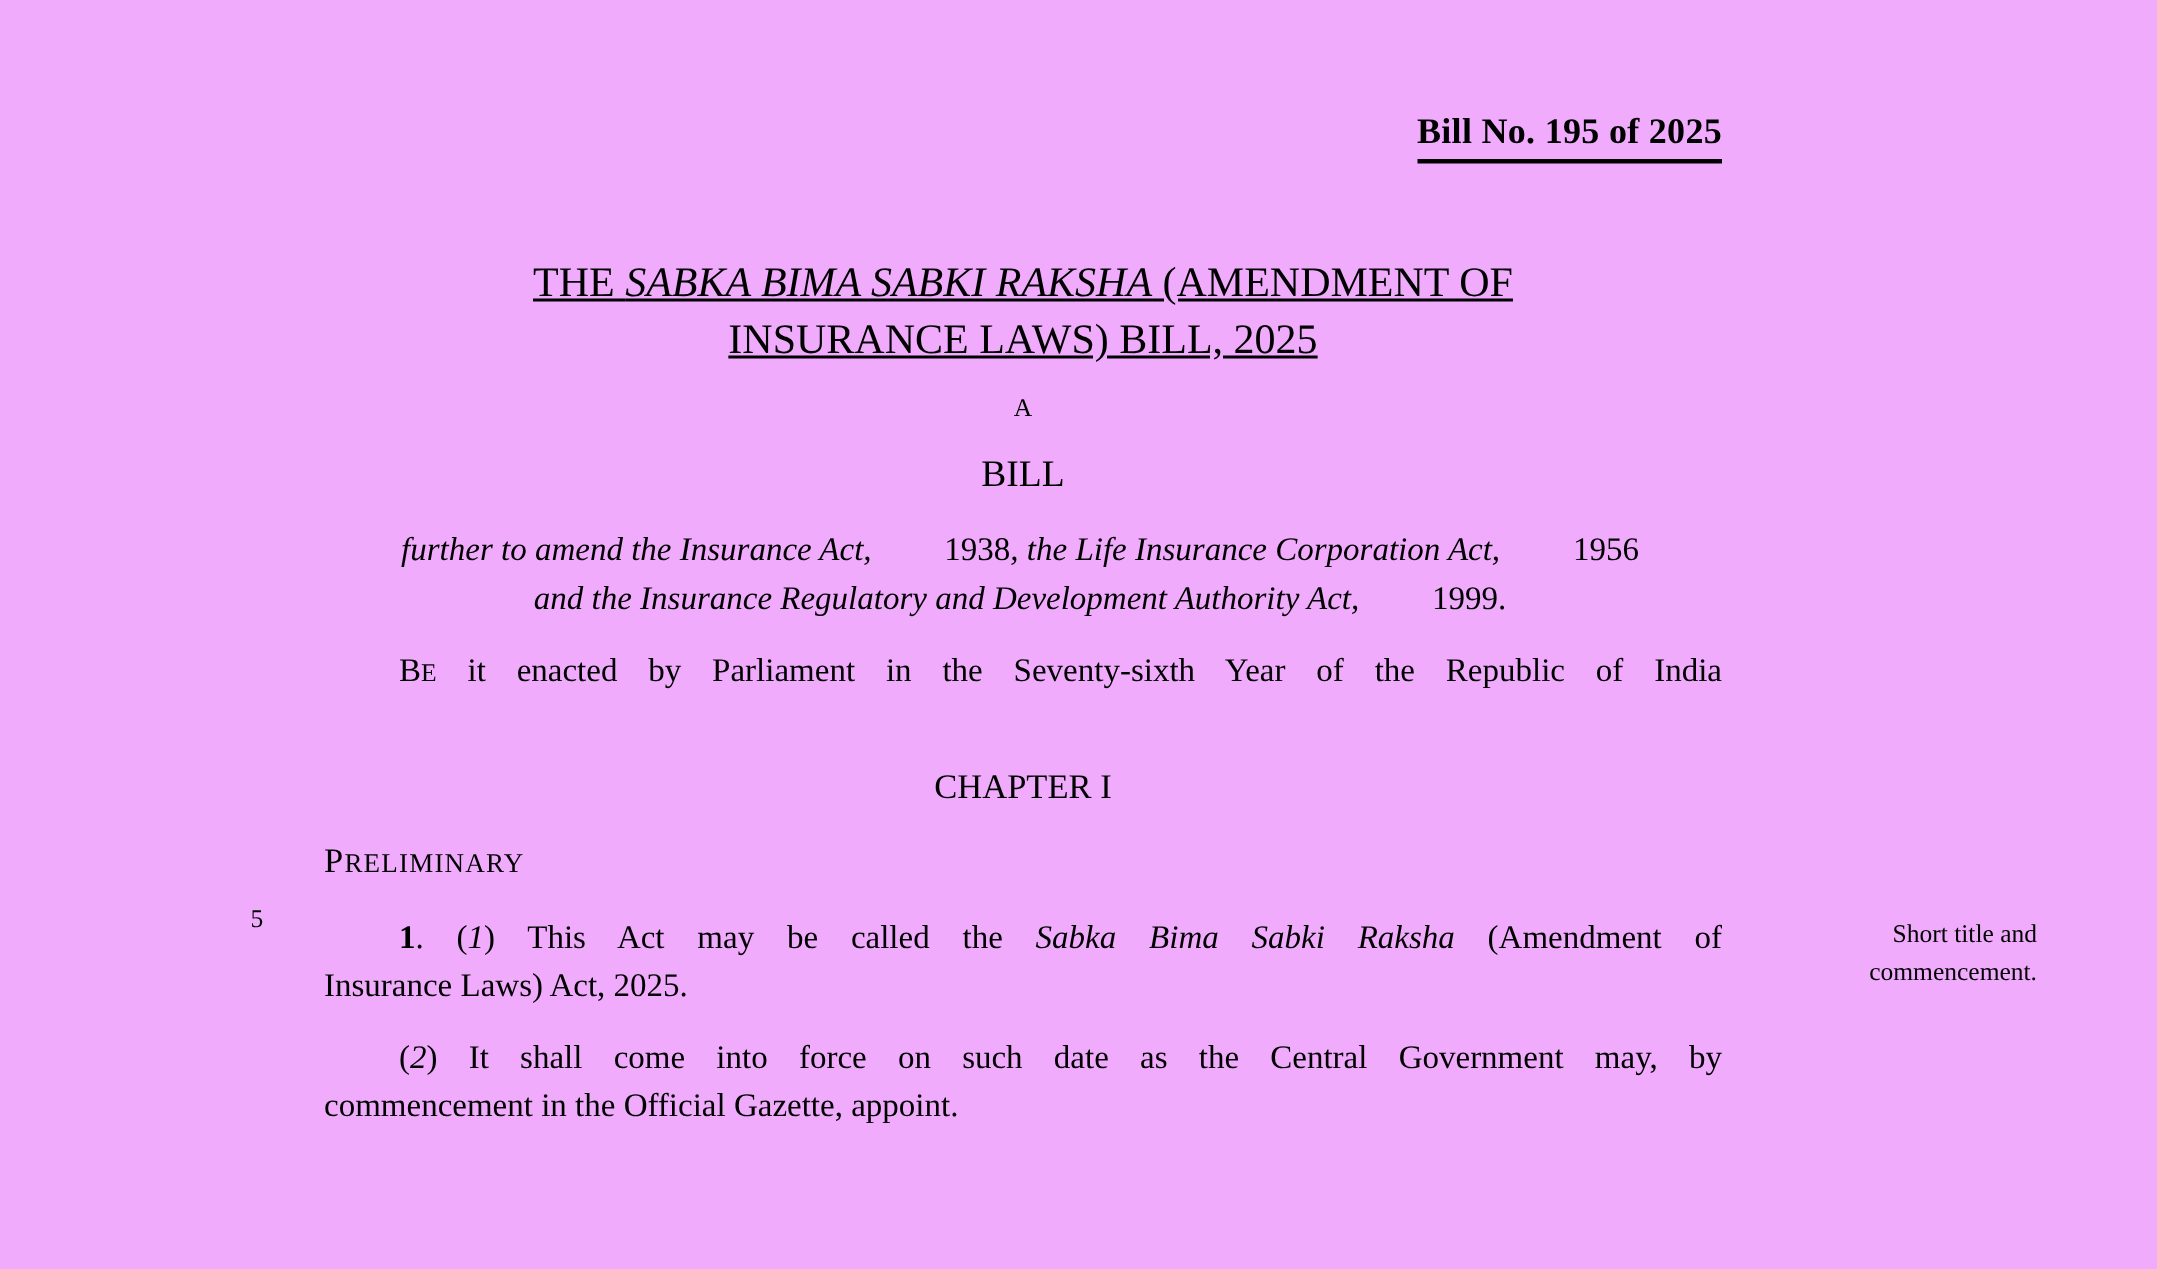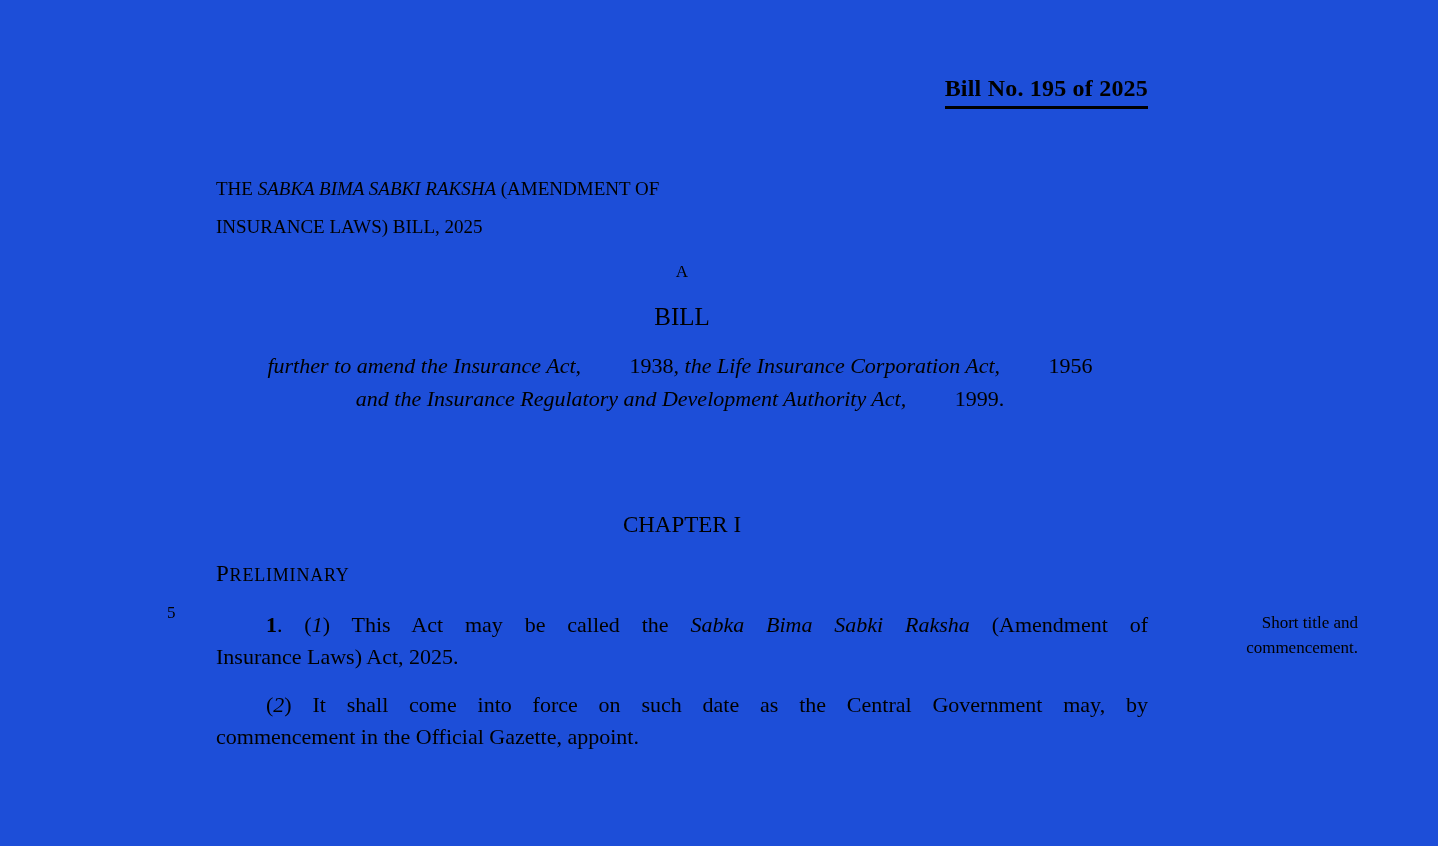--- a/index.html
+++ b/index.html
@@ -1,28 +1,28 @@
 <!DOCTYPE html>
 <html><head>
 <meta charset="utf-8">
 <style>
   html,body { margin:0; padding:0; background:#ffffff; }
   .page {
-    position:relative; width:1438px; height:846px; background:#1d4ed8;
+    position:relative; width:1438px; height:846px; background:#f0abfc;
     color:#000; font-family:"Liberation Serif", serif; overflow:hidden;
   }
   .bill-no {
     position:absolute; top:74px; right:290px;
     font-size:24px; font-weight:bold; line-height:28px;
     border-bottom:3px solid #000; padding-bottom:4px;
     letter-spacing:0.2px;
   }
   .title {
     position:absolute; top:170px; left:216px; width:932px;
-    font-size:19px; line-height:38px;
+    text-align:center; font-size:28px; line-height:38px;text-decoration:underline;
   }
   .a-label {
     position:absolute; top:262px; left:216px; width:932px;
     text-align:center; font-size:17px; line-height:20px;
   }
   .bill-label {
     position:absolute; top:302px; left:216px; width:932px;
     text-align:center; font-size:25px; line-height:29px;
   }
   .preamble {
@@ -71,20 +71,21 @@
 
   <div class="title"><span data-bind="document.title.line1_pre">THE </span><span class="it" data-bind="document.title.line1_italic">SABKA BIMA SABKI RAKSHA</span><span data-bind="document.title.line1_post"> (AMENDMENT OF</span><br><span data-bind="document.title.line2">INSURANCE LAWS) BILL, 2025</span></div>
 
   <div class="a-label" data-bind="document.article_label">A</div>
 
   <div class="bill-label" data-bind="document.bill_label">BILL</div>
 
   <div class="preamble"><span data-bind="document.preamble.seg1_italic">further to amend the Insurance Act,</span><span class="roman" data-bind="document.preamble.seg2_roman"> 1938</span><span data-bind="document.preamble.seg3_italic">, the Life Insurance Corporation Act,</span><span class="roman" data-bind="document.preamble.seg4_roman"> 1956</span><br><span data-bind="document.preamble.seg5_italic">and the Insurance Regulatory and Development Authority Act,</span><span class="roman" data-bind="document.preamble.seg6_roman"> 1999.</span></div>
 
   <div class="body-par enacting">
+    <div class="jline indent"><span data-bind="document.enacting_clause.line1_initial">B</span><span class="smallcap" data-bind="document.enacting_clause.line1_smallcap">E</span><span data-bind="document.enacting_clause.line1_rest"> it enacted by Parliament in the Seventy-sixth Year of the Republic of India</span></div>
   </div>
 
   <div class="chapter" data-bind="document.chapter_heading">CHAPTER I</div>
 
   <div class="preliminary"><span data-bind="document.chapter_subheading.initial">P</span><span class="rest" data-bind="document.chapter_subheading.rest">RELIMINARY</span></div>
 
   <div class="line-num" data-bind="document.margin_line_number">5</div>
 
   <div class="body-par section1">
     <div class="jline indent"><span class="bd" data-bind="document.section1.line1_num">1</span><span data-bind="document.section1.line1_seg1">. (</span><span class="it" data-bind="document.section1.line1_clause_num">1</span><span data-bind="document.section1.line1_seg2">) This Act may be called the </span><span class="it" data-bind="document.section1.line1_italic">Sabka Bima Sabki Raksha</span><span data-bind="document.section1.line1_seg3"> (Amendment of</span></div>

